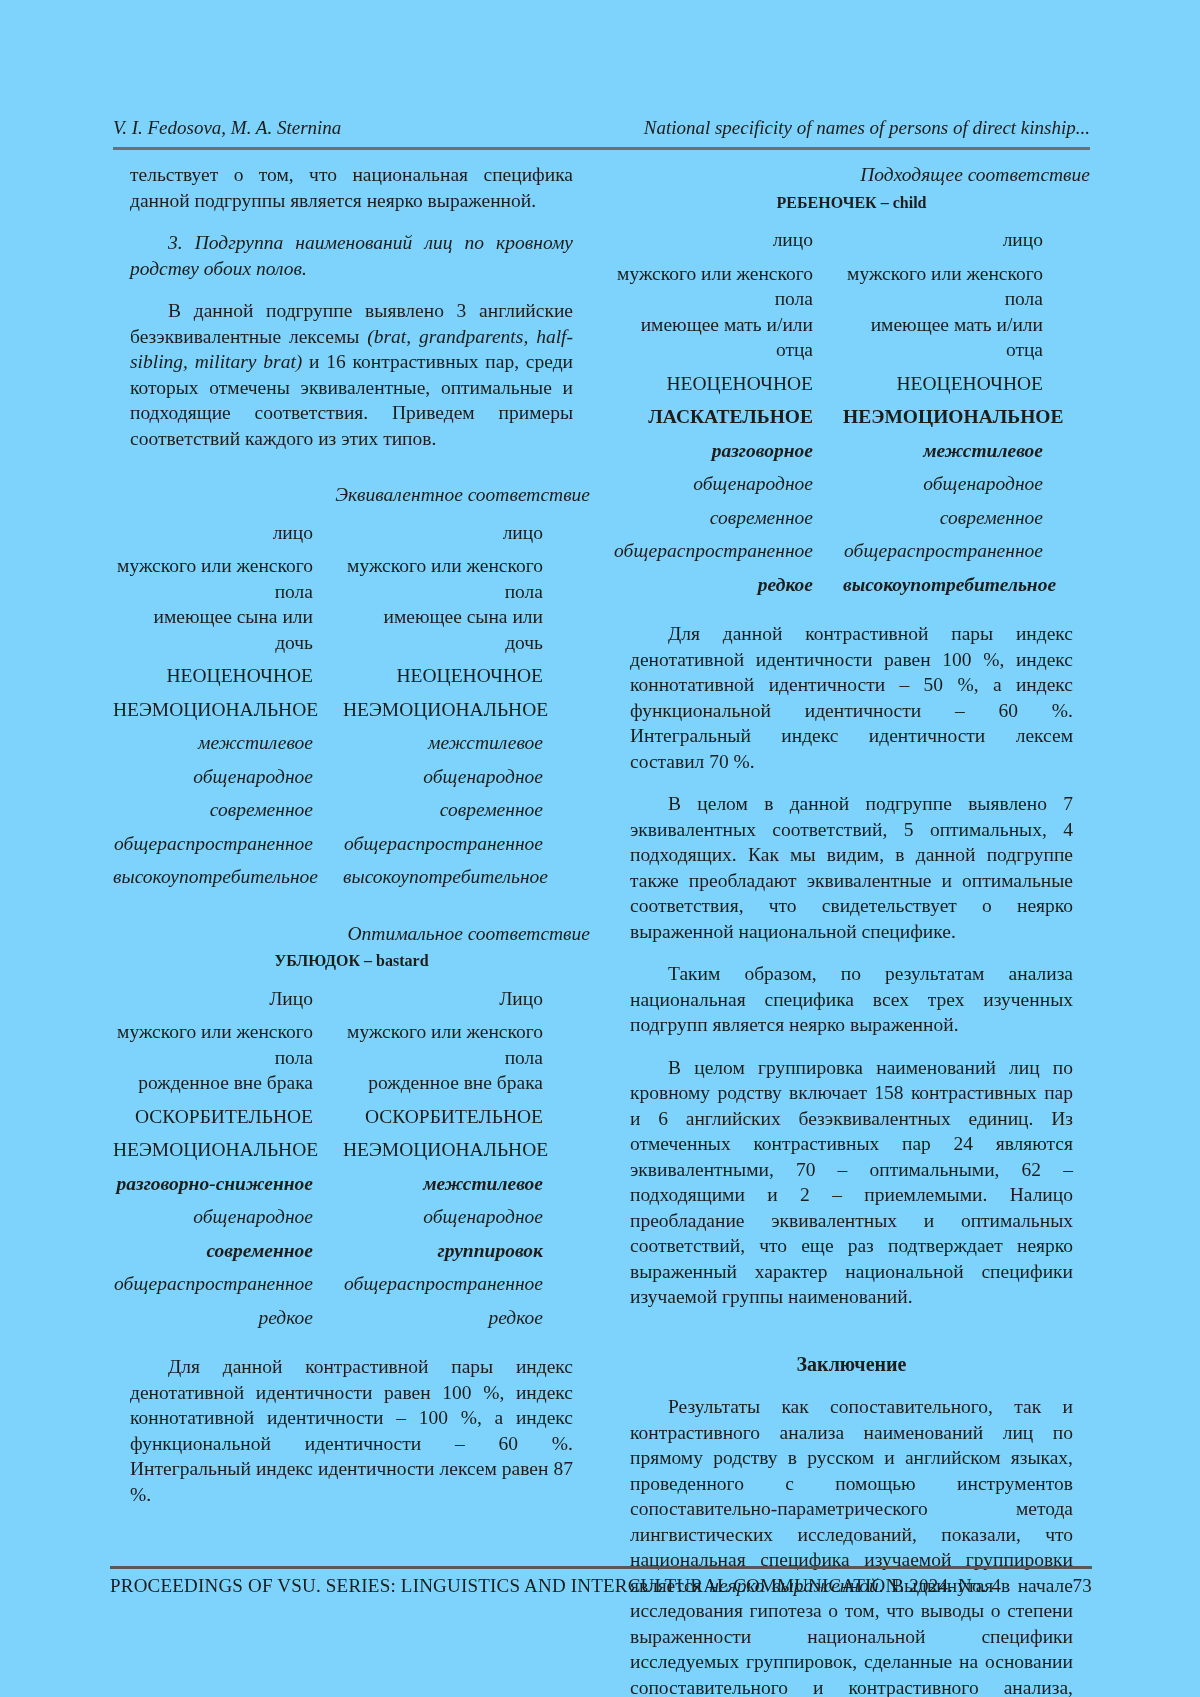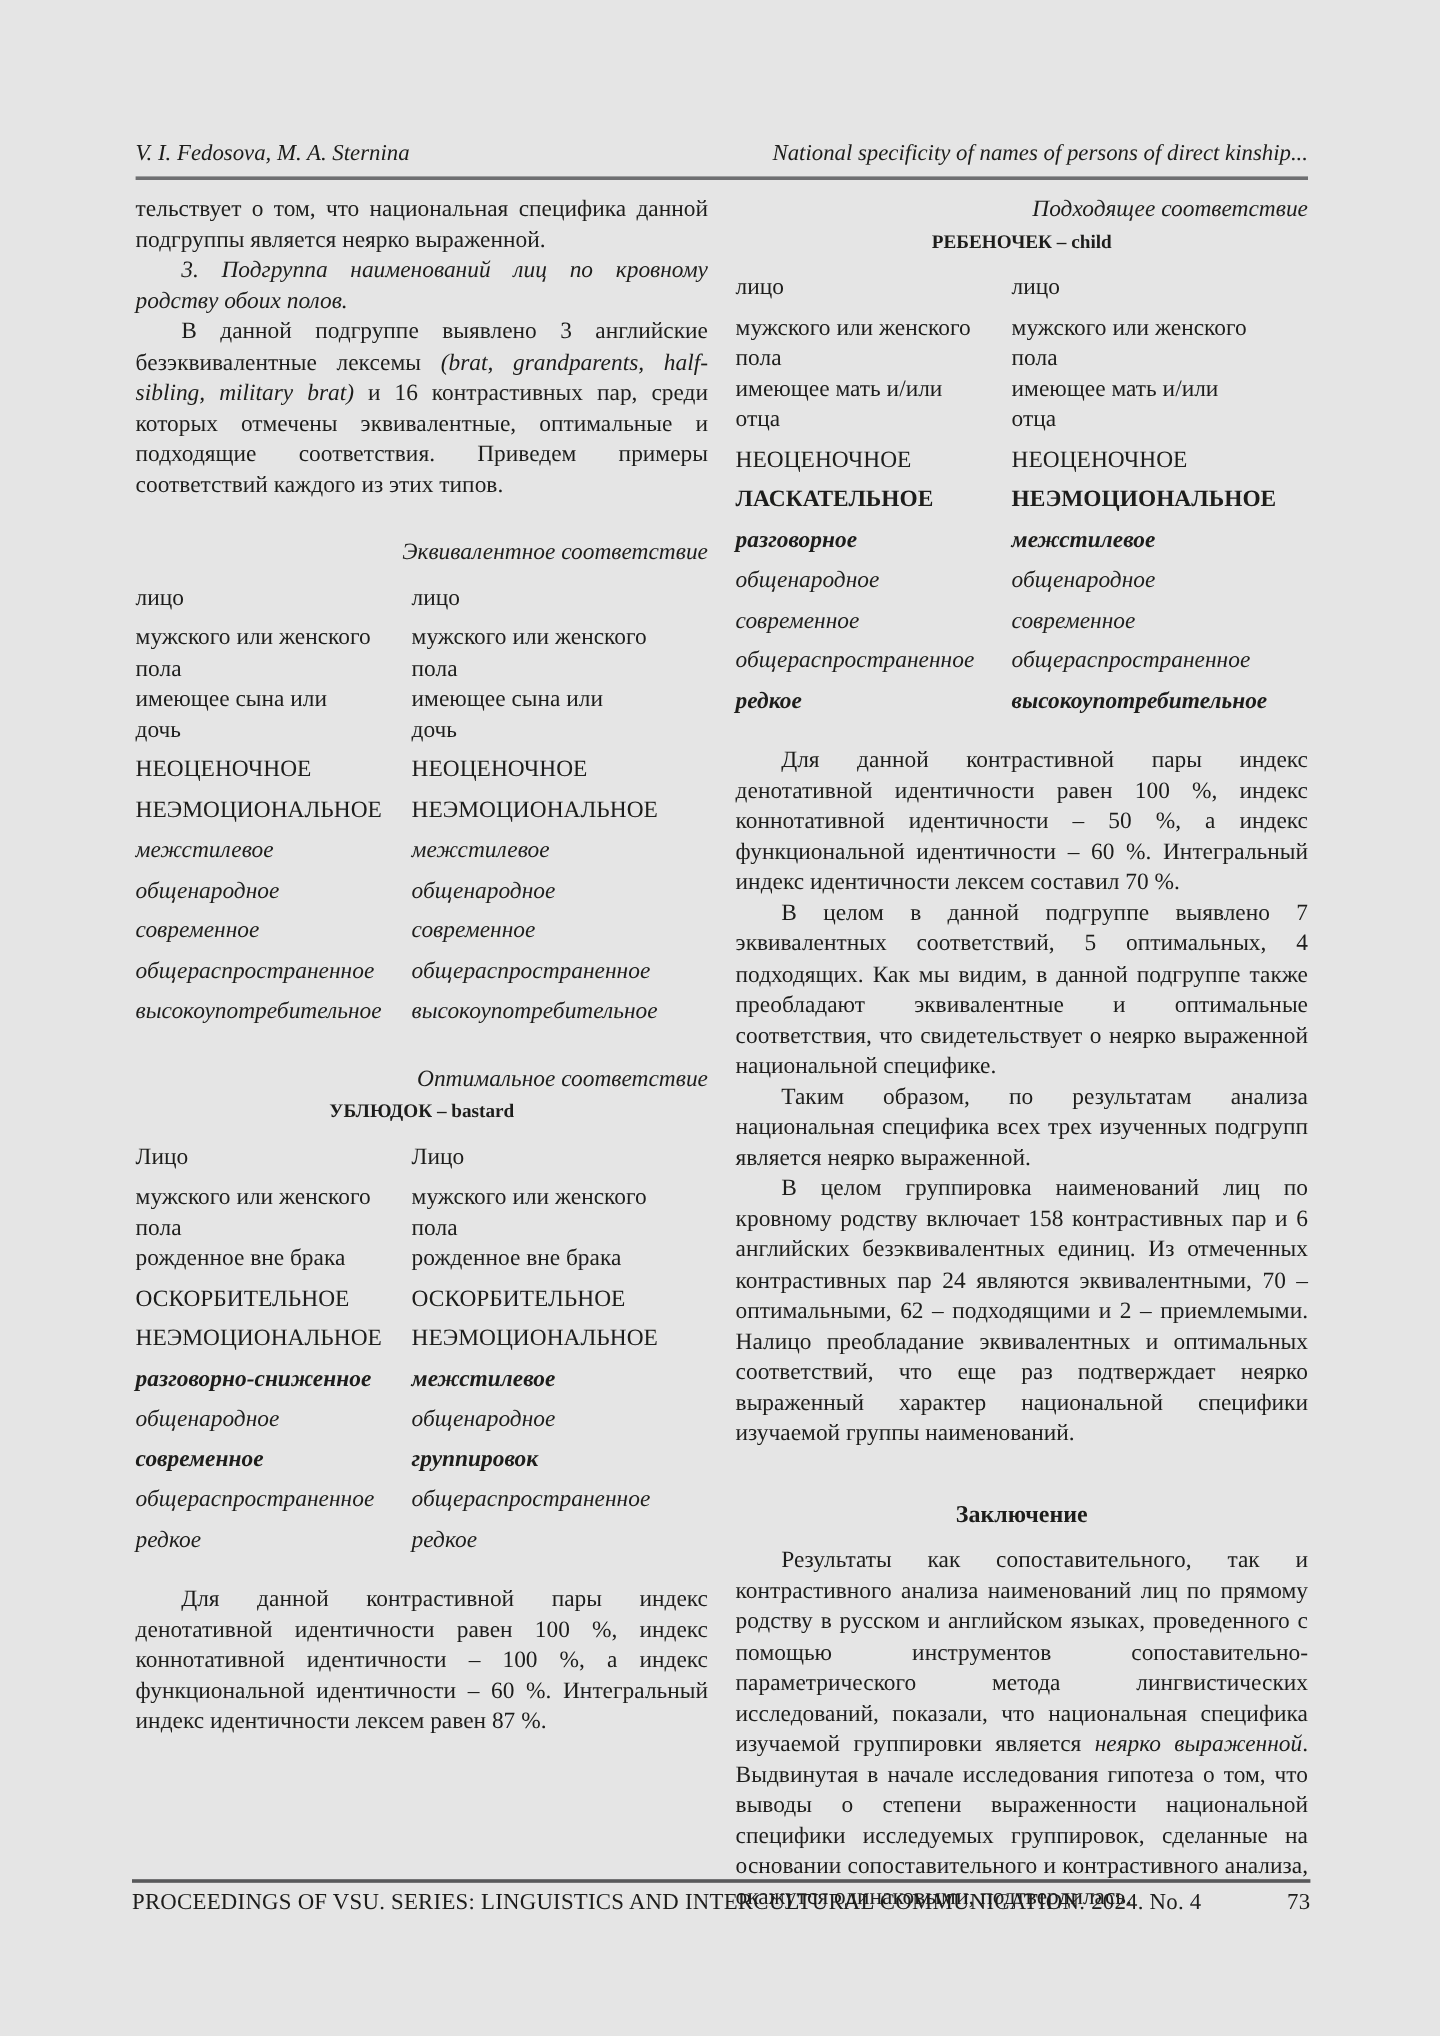--- a/index.html
+++ b/index.html
@@ -1,19 +1,19 @@
 <!DOCTYPE html>
 <html lang="ru"><head>
 <meta charset="utf-8">
 <style>
   html, body { margin: 0; padding: 0; background: #ffffff; }
   .page {
     position: relative;
     width: 1200px; height: 1697px;
-    background: #e5e5e5;
+    background: #7dd3fc;
     color: #1d1d1b;
     font-family: "Liberation Serif", serif;
     box-sizing: border-box;
     padding: 116px 110px 0 113px;
     overflow: hidden;
   }
   .page-header {
     display: flex; justify-content: space-between; align-items: baseline;
     font-style: italic; font-size: 19px; line-height: 24px;
   }
@@ -22,32 +22,32 @@
 
   .cols { display: flex; gap: 23px; margin-top: 12px; }
   .col {
     width: 477px; flex: none;
     font-size: 19.5px; line-height: 25.5px;
     text-align: justify;
     hyphens: auto; -webkit-hyphens: auto;
   }
   .col > :first-child { margin-top: 0; }
 
-  p.para { margin: 0; text-indent: 38px; }
+  p.para { margin: 17px; text-indent: 38px; }
   p.noindent { text-indent: 0; }
   p.after-table { margin-top: 24px; }
 
   .i  { font-style: italic; }
   .b  { font-weight: bold; }
   .bi { font-weight: bold; font-style: italic; }
 
   .type-heading { text-align: right; font-style: italic; margin-top: 31px; }
   .ttitle { text-align: center; font-weight: bold; font-size: 16px; margin-top: 2px; }
   .ttable { margin-top: 12px; }
-  .trow { display: flex; margin-top: 8px; text-align: left; }
+  .trow { display: flex; margin-top: 8px; text-align: right; }
   .trow.tight { margin-top: 0; }
   .tc { width: 200px; flex: none; white-space: normal; }
   .tc + .tc { margin-left: 30px; }
 
   .section-heading {
     text-align: center; font-weight: bold; font-size: 20px;
     margin-top: 42px; margin-bottom: 13px;
   }
 
   .page-footer { position: absolute; left: 110px; right: 108px; top: 1566px; }

